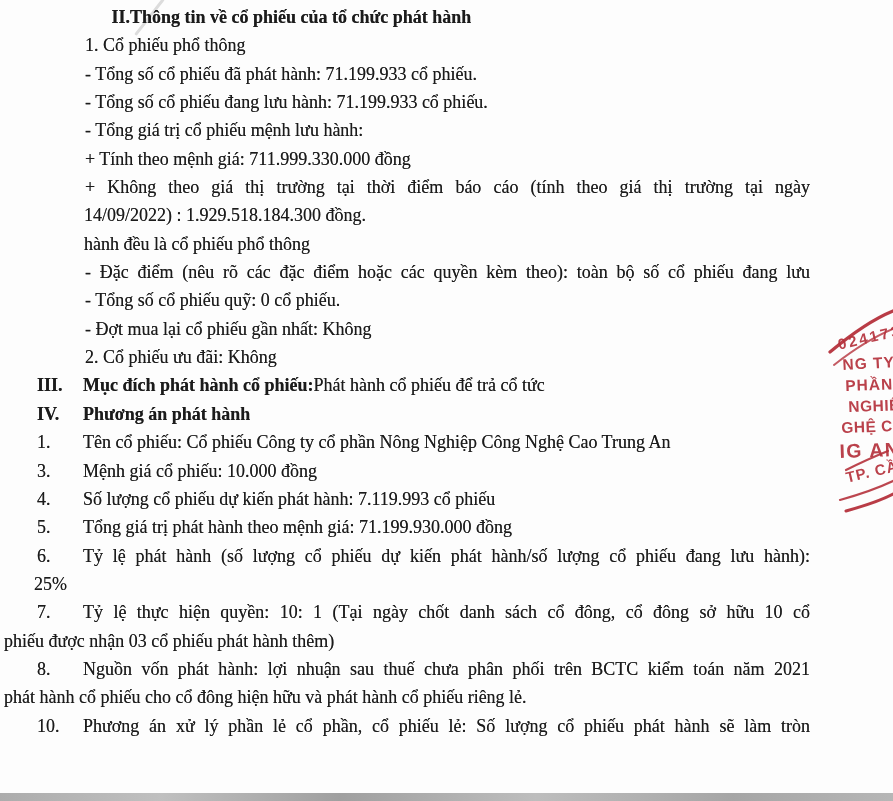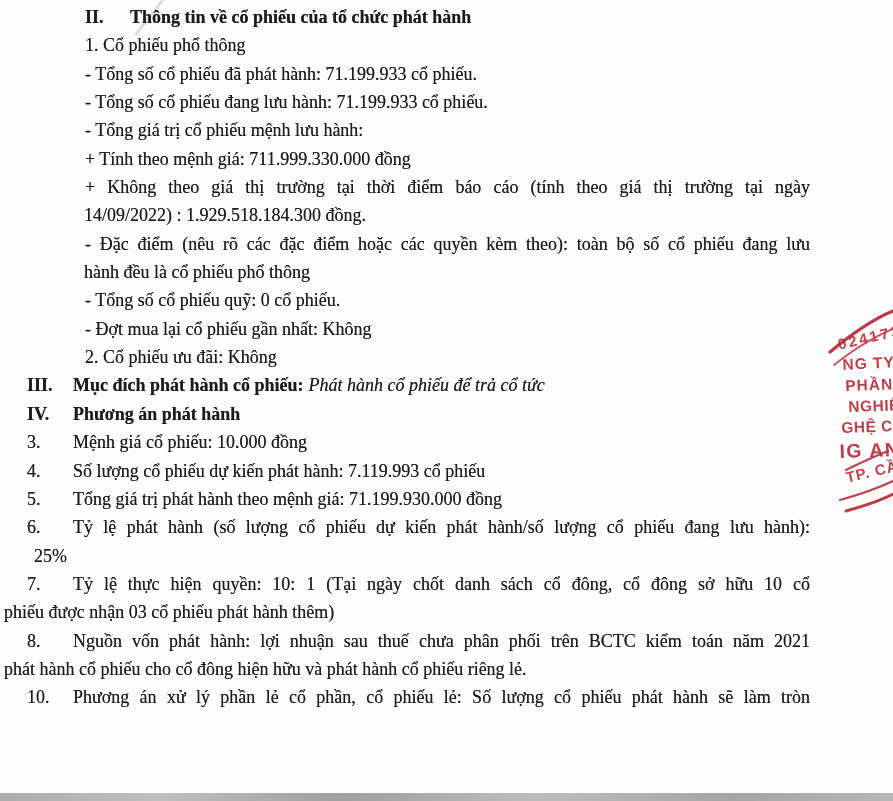--- a/index.html
+++ b/index.html
@@ -16,23 +16,23 @@
   .content{
     position:absolute;left:4px;top:3px;width:806px;
   }
   .ln{height:28.35px;line-height:28.35px;overflow:hidden;white-space:normal;}
   .b{font-weight:bold;}
   .ind{padding-left:81px;}       
   .cont{padding-left:0;}         
   .cont2{padding-left:80px;}     
   .pct{padding-left:30px;}       
   .fill{text-align:justify;text-align-last:justify;}
-  .num{display:inline-block;margin-left:23px;width:46px;}
-  .num2{display:inline-block;width:45px;}
-  .gap{margin-left:5px;font-style:italic;}
+  .num{display:inline-block;margin-left:33px;width:46px;}
+  .num2{display:inline-block;width:45px;text-align:right;}
+  .gap{}
   
   .bottom-band{
     position:absolute;left:0;bottom:0;width:893px;height:8px;
     background:linear-gradient(90deg,#9e9e9e 0%,#b5b5b5 18%,#8f8f8f 38%,#b2b2b2 60%,#969696 82%,#aaaaaa 100%);
     opacity:0.85;
   }
   .streak{
     position:absolute;left:148px;top:-6px;width:3px;height:46px;
     background:#dcdcdc;transform:rotate(38deg);border-radius:2px;
   }
@@ -61,30 +61,31 @@
   <div class="content">
 
     <div class="ln ind b"><span class="num2">II.</span><span>Thông tin về cổ phiếu của tổ chức phát hành</span></div>
     <div class="ln ind">1. Cổ phiếu phổ thông</div>
     <div class="ln ind">- Tổng số cổ phiếu đã phát hành: 71.199.933 cổ phiếu.</div>
     <div class="ln ind">- Tổng số cổ phiếu đang lưu hành: 71.199.933 cổ phiếu.</div>
     <div class="ln ind">- Tổng giá trị cổ phiếu mệnh lưu hành:</div>
     <div class="ln ind">+ Tính theo mệnh giá: 711.999.330.000 đồng</div>
     <div class="ln ind fill">+ Không theo giá thị trường tại thời điểm báo cáo (tính theo giá thị trường tại ngày</div>
     <div class="ln cont2">14/09/2022) : 1.929.518.184.300 đồng.</div>
+    <div class="ln cont2">hành đều là cổ phiếu phổ thông</div>
     <div class="ln ind fill">- Đặc điểm (nêu rõ các đặc điểm hoặc các quyền kèm theo): toàn bộ số cổ phiếu đang lưu</div>
-    <div class="ln cont2">hành đều là cổ phiếu phổ thông</div>
     <div class="ln ind">- Tổng số cổ phiếu quỹ: 0 cổ phiếu.</div>
     <div class="ln ind">- Đợt mua lại cổ phiếu gần nhất: Không</div>
     <div class="ln ind">2. Cổ phiếu ưu đãi: Không</div>
 
     <div class="ln"><span class="num b">III.</span><span class="b">Mục đích phát hành cổ phiếu:</span><span class="gap">Phát hành cổ phiếu để trả cổ tức</span></div>
 
     <div class="ln"><span class="num b">IV.</span><span class="b">Phương án phát hành</span></div>
 
+    <div class="ln"><span class="num">1.</span><span>Tên cổ phiếu: Cổ phiếu Công ty cổ phần Nông Nghiệp Công Nghệ Cao Trung An</span></div>
     <div class="ln"><span class="num">3.</span><span>Mệnh giá cổ phiếu: 10.000 đồng</span></div>
     <div class="ln"><span class="num">4.</span><span>Số lượng cổ phiếu dự kiến phát hành: 7.119.993 cổ phiếu</span></div>
     <div class="ln"><span class="num">5.</span><span>Tổng giá trị phát hành theo mệnh giá: 71.199.930.000 đồng</span></div>
     <div class="ln fill"><span class="num">6.</span><span>Tỷ lệ phát hành (số lượng cổ phiếu dự kiến phát hành/số lượng cổ phiếu đang lưu hành):</span></div>
     <div class="ln pct">25%</div>
     <div class="ln fill"><span class="num">7.</span><span>Tỷ lệ thực hiện quyền: 10: 1 (Tại ngày chốt danh sách cổ đông, cổ đông sở hữu 10 cổ</span></div>
     <div class="ln cont">phiếu được nhận 03 cổ phiếu phát hành thêm)</div>
     <div class="ln fill"><span class="num">8.</span><span>Nguồn vốn phát hành: lợi nhuận sau thuế chưa phân phối trên BCTC kiểm toán năm 2021</span></div>
     <div class="ln cont">phát hành cổ phiếu cho cổ đông hiện hữu và phát hành cổ phiếu riêng lẻ.</div>
     <div class="ln fill"><span class="num">10.</span><span>Phương án xử lý phần lẻ cổ phần, cổ phiếu lẻ: Số lượng cổ phiếu phát hành sẽ làm tròn</span></div>

